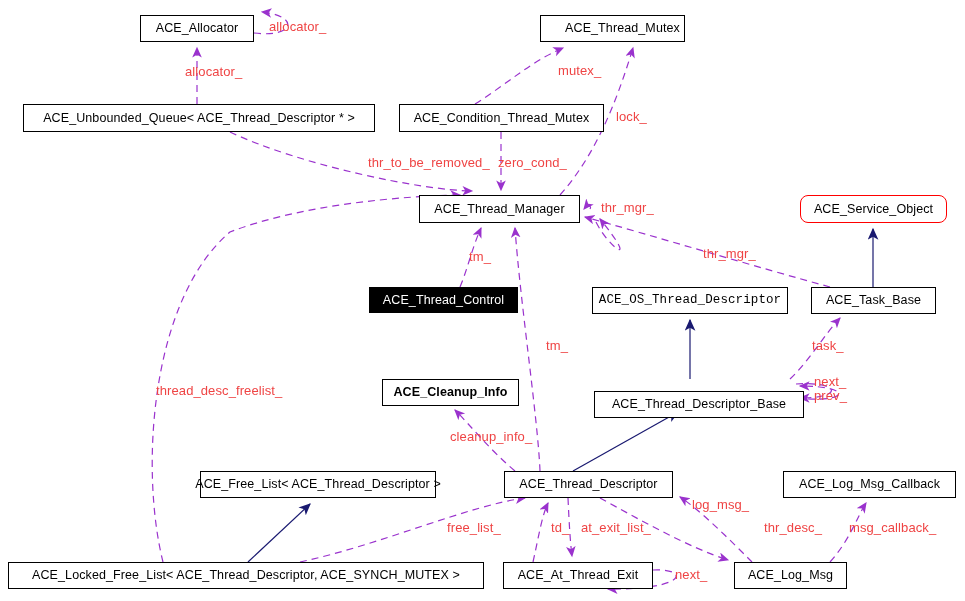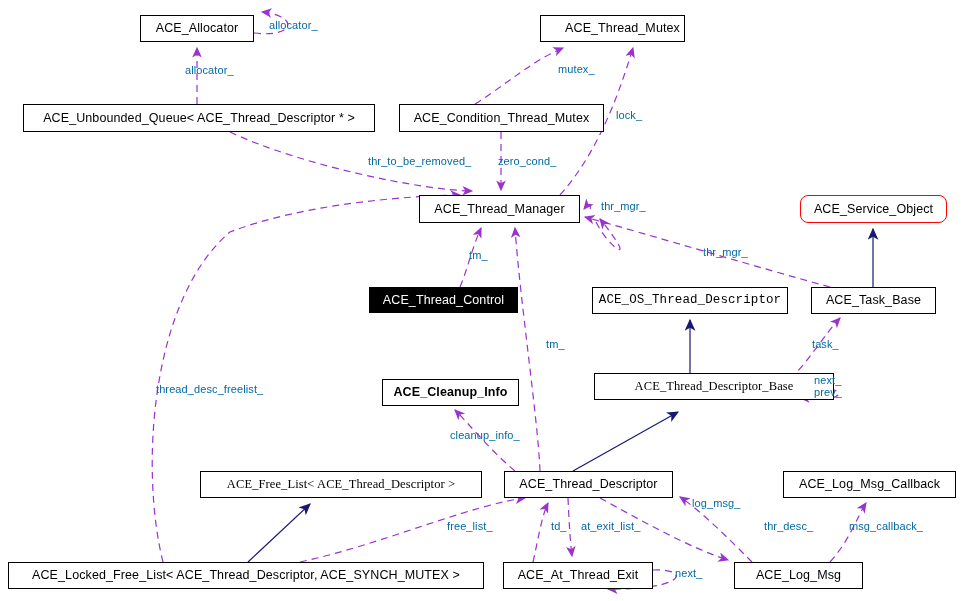--- a/index.html
+++ b/index.html
@@ -40,22 +40,22 @@
     background: #000000;
     color: #ffffff;
     border-color: #000000;
   }
   .node.alert {
     border-color: #ff0000;
   }
   .edge-label {
     position: absolute;
     font-family: "Liberation Sans", sans-serif;
-    font-size: 11px;
-    color: #0369a1;
+    font-size: 13px;
+    color: #ef4444;
     white-space: nowrap;
     line-height: 1.05;
     letter-spacing: 0.1px;
   }
 </style>
 </head>
 <body>
 
 <div id="diagram">
 
@@ -131,27 +131,27 @@
   <div class="node" style="left: 140px; top: 15px; width: 114px; height: 27px;">ACE_Allocator</div>
   <div class="node" style="left: 540px; top: 15px; width: 145px; height: 27px; padding-left: 20px;">ACE_Thread_Mutex</div>
   <div class="node" style="left: 23px; top: 104px; width: 352px; height: 28px;">ACE_Unbounded_Queue&lt; ACE_Thread_Descriptor * &gt;</div>
   <div class="node" style="left: 399px; top: 104px; width: 205px; height: 28px;">ACE_Condition_Thread_Mutex</div>
   <div class="node" style="left: 419px; top: 195px; width: 161px; height: 28px;">ACE_Thread_Manager</div>
   <div class="node alert" style="left: 800px; top: 195px; width: 147px; height: 28px; border-radius: 8px;">ACE_Service_Object</div>
   <div class="node highlight" style="left: 369px; top: 287px; width: 149px; height: 26px;">ACE_Thread_Control</div>
   <div class="node" style="left: 592px; top: 287px; width: 196px; height: 27px; font-family: Liberation Mono, monospace;">ACE_OS_Thread_Descriptor</div>
   <div class="node" style="left: 811px; top: 287px; width: 125px; height: 27px;">ACE_Task_Base</div>
   <div class="node" style="left: 382px; top: 379px; width: 137px; height: 27px; font-weight: bold;">ACE_Cleanup_Info</div>
-  <div class="node" style="left: 594px; top: 373px; width: 240px; height: 27px; font-family: Liberation Serif, serif;">ACE_Thread_Descriptor_Base</div>
-  <div class="node" style="left: 200px; top: 471px; width: 282px; height: 27px; font-family: Liberation Serif, serif;">ACE_Free_List&lt; ACE_Thread_Descriptor &gt;</div>
+  <div class="node" style="left: 594px; top: 391px; width: 210px; height: 27px;">ACE_Thread_Descriptor_Base</div>
+  <div class="node" style="left: 200px; top: 471px; width: 236px; height: 27px;">ACE_Free_List&lt; ACE_Thread_Descriptor &gt;</div>
   <div class="node" style="left: 504px; top: 471px; width: 169px; height: 27px;">ACE_Thread_Descriptor</div>
   <div class="node" style="left: 783px; top: 471px; width: 173px; height: 27px;">ACE_Log_Msg_Callback</div>
   <div class="node" style="left: 8px; top: 562px; width: 476px; height: 27px;">ACE_Locked_Free_List&lt; ACE_Thread_Descriptor, ACE_SYNCH_MUTEX &gt;</div>
   <div class="node" style="left: 503px; top: 562px; width: 150px; height: 27px;">ACE_At_Thread_Exit</div>
-  <div class="node" style="left: 734px; top: 562px; width: 129px; height: 27px;">ACE_Log_Msg</div>
+  <div class="node" style="left: 734px; top: 562px; width: 113px; height: 27px;">ACE_Log_Msg</div>
 
   <div class="edge-label" style="left: 269px; top: 20px;">allocator_</div>
   <div class="edge-label" style="left: 185px; top: 65px;">allocator_</div>
   <div class="edge-label" style="left: 558px; top: 64px;">mutex_</div>
   <div class="edge-label" style="left: 616px; top: 110px;">lock_</div>
   <div class="edge-label" style="left: 368px; top: 156px;">thr_to_be_removed_</div>
   <div class="edge-label" style="left: 498px; top: 156px;">zero_cond_</div>
   <div class="edge-label" style="left: 601px; top: 201px;">thr_mgr_</div>
   <div class="edge-label" style="left: 703px; top: 247px;">thr_mgr_</div>
   <div class="edge-label" style="left: 469px; top: 250px;">tm_</div>

